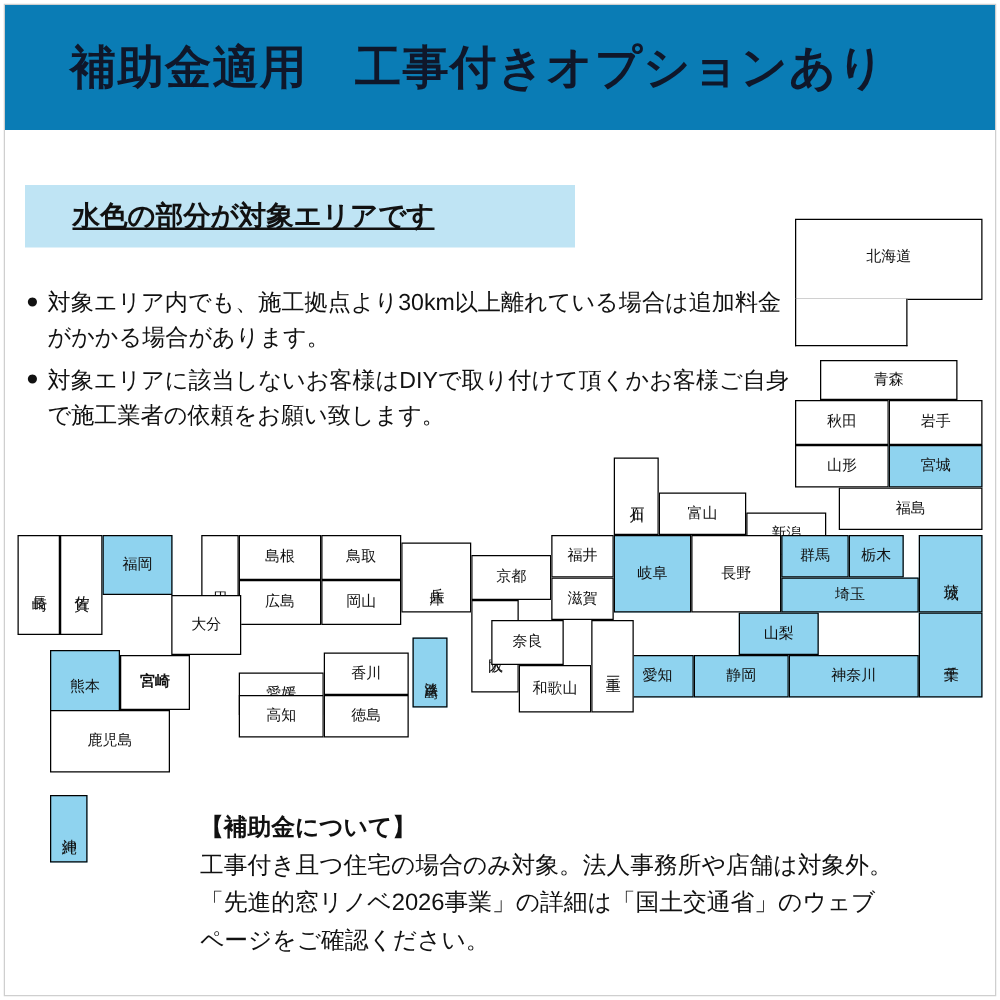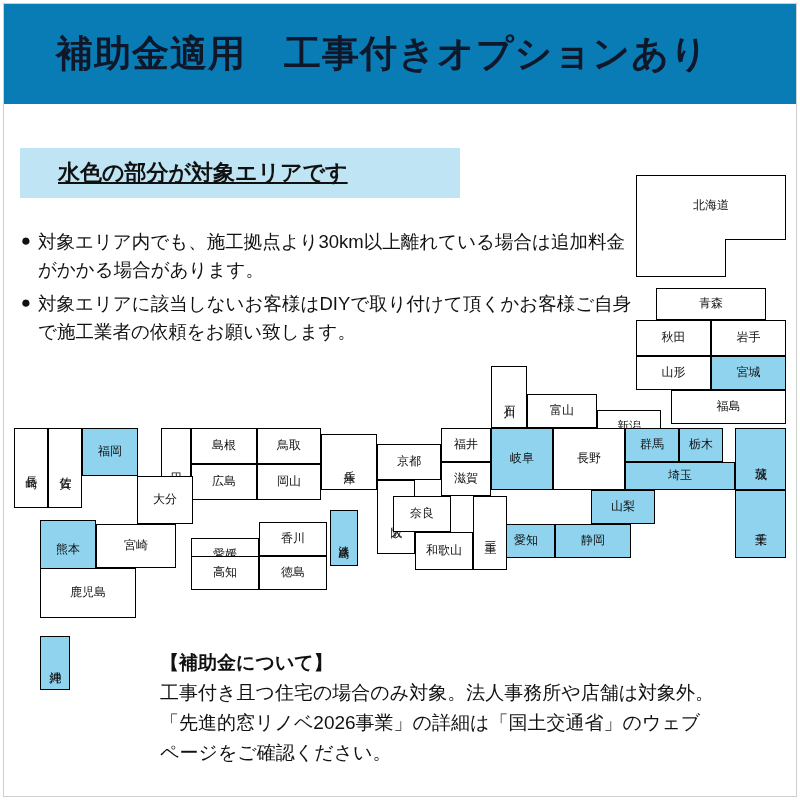--- a/index.html
+++ b/index.html
@@ -140,20 +140,21 @@
   <div class="pref" style="left:553px;top:258px;width:72px;height:62px;">長野</div>
   <div class="pref hl" style="left:625px;top:258px;width:54px;height:34px;">群馬</div>
   <div class="pref hl" style="left:679px;top:258px;width:44px;height:34px;">栃木</div>
   <div class="pref hl v" style="left:735px;top:258px;width:51px;height:62px;">茨城</div>
   <div class="pref hl" style="left:625px;top:292px;width:110px;height:28px;">埼玉</div>
 
   <div class="pref hl" style="left:591px;top:320px;width:64px;height:34px;">山梨</div>
   <div class="pref hl v" style="left:735px;top:320px;width:51px;height:68px;">千葉</div>
   <div class="pref hl" style="left:497px;top:354px;width:58px;height:34px;">愛知</div>
   <div class="pref hl" style="left:555px;top:354px;width:76px;height:34px;">静岡</div>
+  <div class="pref hl" style="left:631px;top:354px;width:104px;height:34px;">神奈川</div>
 
   <div class="pref" style="left:441px;top:292px;width:50px;height:34px;">滋賀</div>
   <div class="pref" style="left:377px;top:274px;width:64px;height:36px;">京都</div>
   <div class="pref v" style="left:377px;top:310px;width:38px;height:74px;">大阪</div>
   <div class="pref" style="left:393px;top:326px;width:58px;height:36px;">奈良</div>
   <div class="pref v" style="left:473px;top:326px;width:34px;height:74px;">三重</div>
   <div class="pref" style="left:415px;top:362px;width:58px;height:38px;">和歌山</div>
   <div class="pref v" style="left:321px;top:264px;width:56px;height:56px;">兵庫</div>
 
   <div class="pref" style="left:191px;top:258px;width:66px;height:36px;">島根</div>
@@ -167,21 +168,21 @@
   <div class="pref" style="left:191px;top:352px;width:68px;height:34px;margin-top:16px;">愛媛</div>
   <div class="pref" style="left:259px;top:352px;width:68px;height:34px;">香川</div>
   <div class="pref" style="left:191px;top:386px;width:68px;height:34px;">高知</div>
   <div class="pref" style="left:259px;top:386px;width:68px;height:34px;">徳島</div>
 
   <div class="pref v" style="left:14px;top:258px;width:34px;height:80px;">長崎</div>
   <div class="pref v" style="left:48px;top:258px;width:34px;height:80px;">佐賀</div>
   <div class="pref hl" style="left:82px;top:258px;width:56px;height:48px;">福岡</div>
   <div class="pref" style="left:96px;top:306px;width:56px;height:48px;margin-left:41px;">大分</div>
   <div class="pref hl" style="left:40px;top:338px;width:56px;height:60px;margin-top:12px;">熊本</div>
-  <div class="pref" style="left:96px;top:354px;width:80px;height:44px;">宮崎</div>
+  <div class="pref" style="left:96px;top:354px;width:56px;height:44px;font-weight:bold;">宮崎</div>
   <div class="pref" style="left:40px;top:398px;width:96px;height:50px;">鹿児島</div>
 
   <div class="pref hl v" style="left:40px;top:466px;width:30px;height:54px;">沖縄</div>
 </div>
 
 <div class="note">
   <div class="note-title">【補助金について】</div>
   <div class="note-line">工事付き且つ住宅の場合のみ対象。法人事務所や店舗は対象外。</div>
   <div class="note-line">「先進的窓リノベ2026事業」の詳細は「国土交通省」のウェブ</div>
   <div class="note-line">ページをご確認ください。</div>

